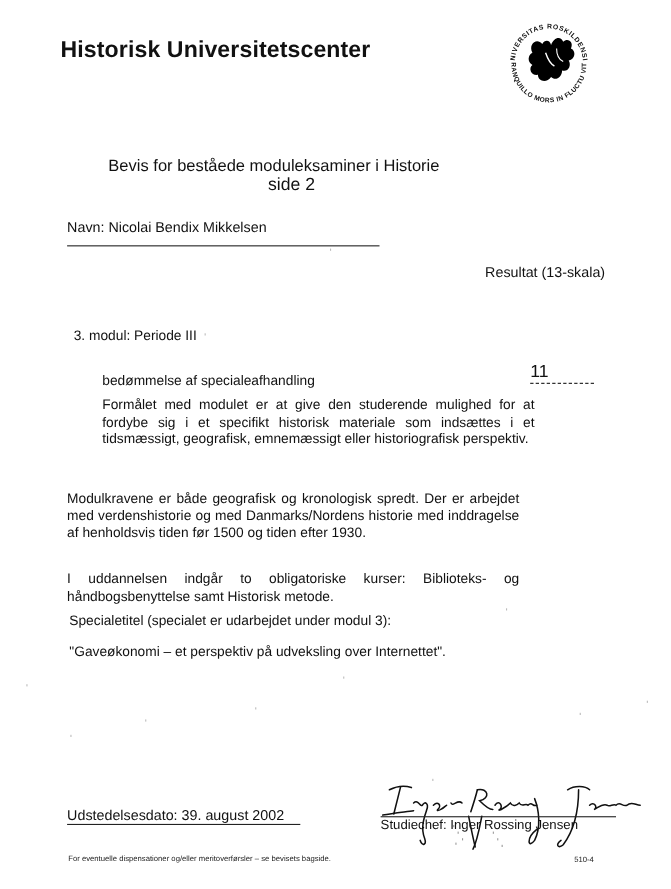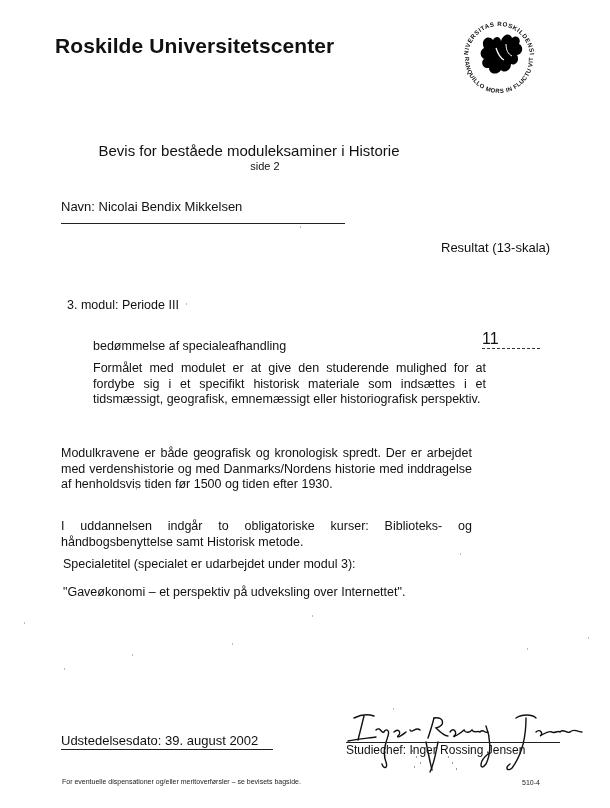--- a/index.html
+++ b/index.html
@@ -6,21 +6,21 @@
     body {
       width: 610px; height: 808px; position: relative; overflow: hidden;
       font-family: "Liberation Sans", sans-serif; color: #111111;
     }
     .abs { position: absolute; white-space: nowrap; }
     .title {
       left: 55px; top: 34px; font-size: 21px; font-weight: bold; letter-spacing: 0.1px;
     }
     .seal { left: 456px; top: 14px; width: 86px; height: 86px; }
     .heading { left: 0; width: 498px; top: 142px; text-align: center; font-size: 15px; }
-    .subheading { left: 0; width: 530px; top: 160px; text-align: center; font-size: 11px; }
+    .subheading { left: 0; width: 530px; top: 160px; text-align: center; font-size: 16px; }
     .name-line {
       left: 61px; top: 199px; width: 284px; font-size: 13px;
       border-bottom: 1px solid #222; padding-bottom: 9px;
     }
     .result-header { left: 441px; top: 240px; font-size: 13px; }
     .module-title { left: 67px; top: 298px; font-size: 12.5px; font-weight: normal; }
     .assessment { left: 93px; top: 332px; font-size: 12.5px; margin-top: 7px; }
     .grade {
       left: 482px; top: 330px; width: 58px; text-align: left; font-size: 16px;
       border-bottom: 1px dashed #333; padding-bottom: 0px;
@@ -40,21 +40,21 @@
       left: 346px; top: 742px; font-size: 12px;
       border-top: 1px solid #222; padding-top: 0px; width: 214px;
     }
     .footnote { left: 62px; top: 778px; font-size: 7px; color: #222; }
     .form-code { left: 522px; top: 779px; font-size: 7px; color: #222; }
     .speck { position: absolute; width: 1px; height: 2px; background: #bbb; }
   </style>
 </head>
 <body>
 
-<div class="abs title">Roskilde Universitetscenter</div>
+<div class="abs title">Historisk Universitetscenter</div>
 
 <div class="abs seal">
   <svg width="86" height="86" viewBox="0 0 86 86">
     <defs>
       <path id="arcTop" d="M 12 43 A 31 31 0 0 1 74 43"></path>
       <path id="arcBot" d="M 9 45 A 34 34 0 0 0 77 45"></path>
     </defs>
     <text font-family="Liberation Sans, sans-serif" font-size="6.2" font-weight="bold" fill="#111" letter-spacing="0.6">
       <textPath href="#arcTop" startOffset="50%" text-anchor="middle">UNIVERSITAS ROSKILDENSIS</textPath>
     </text>

